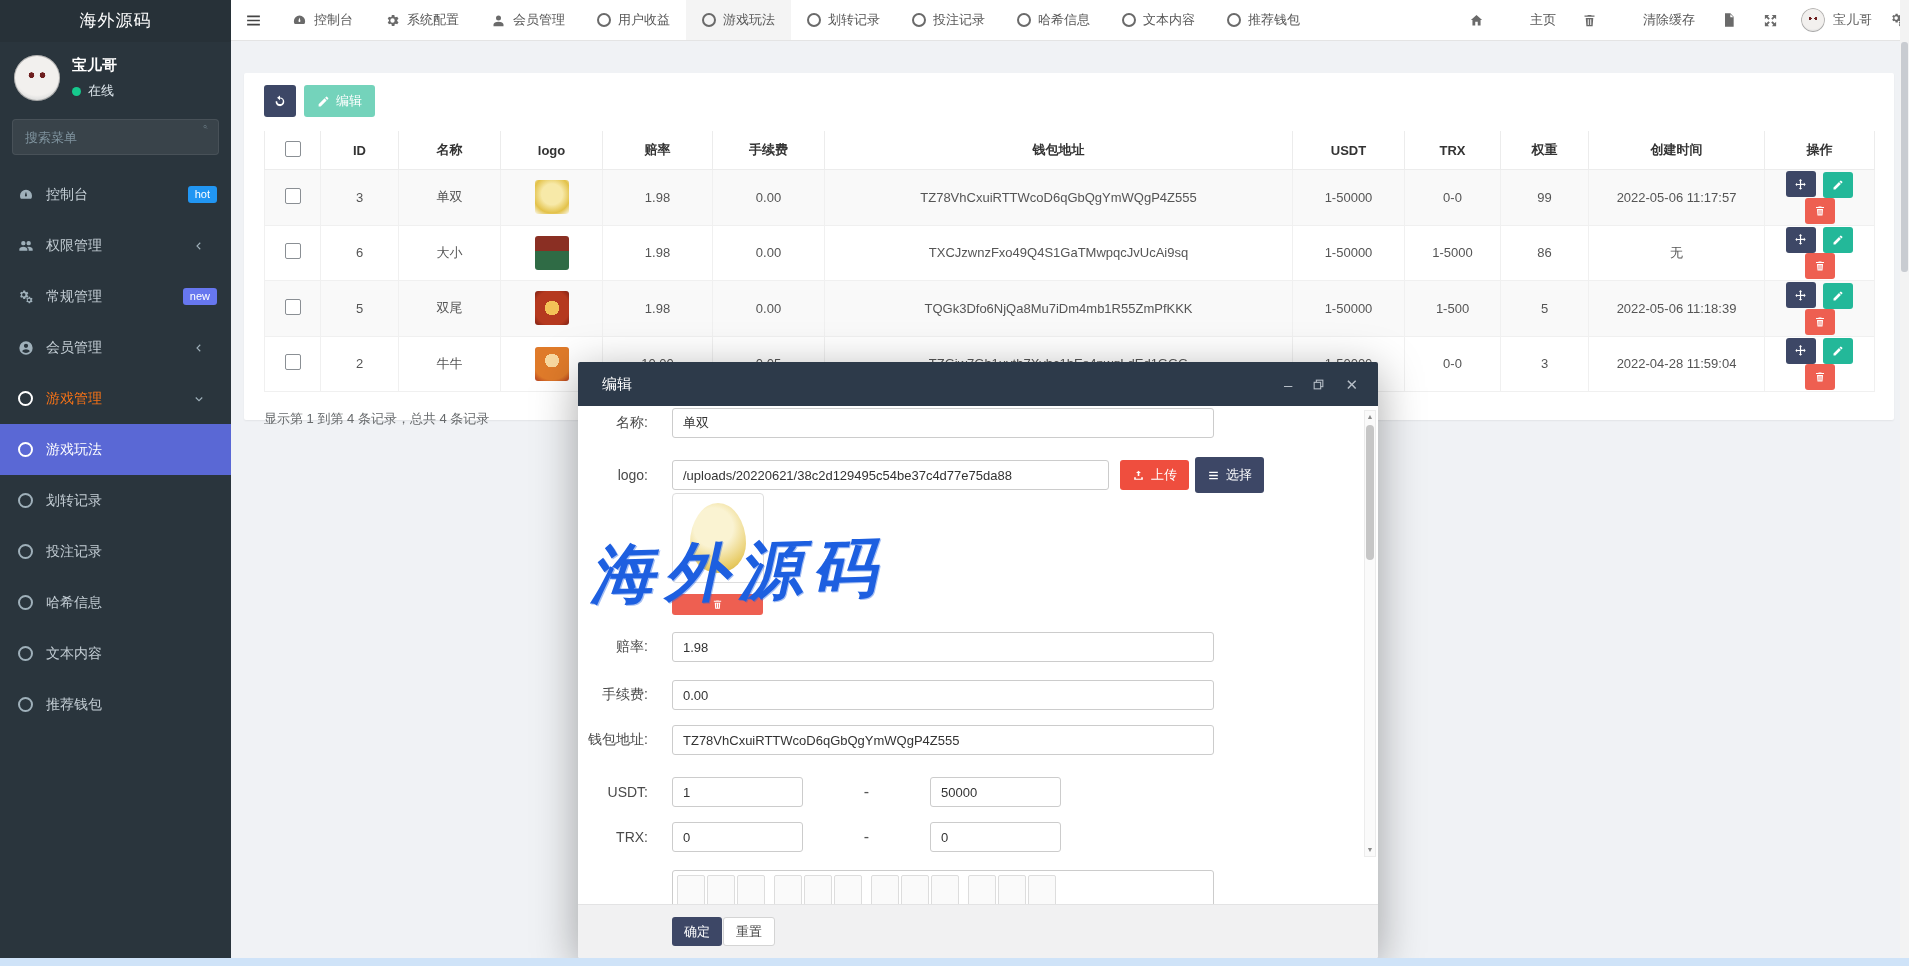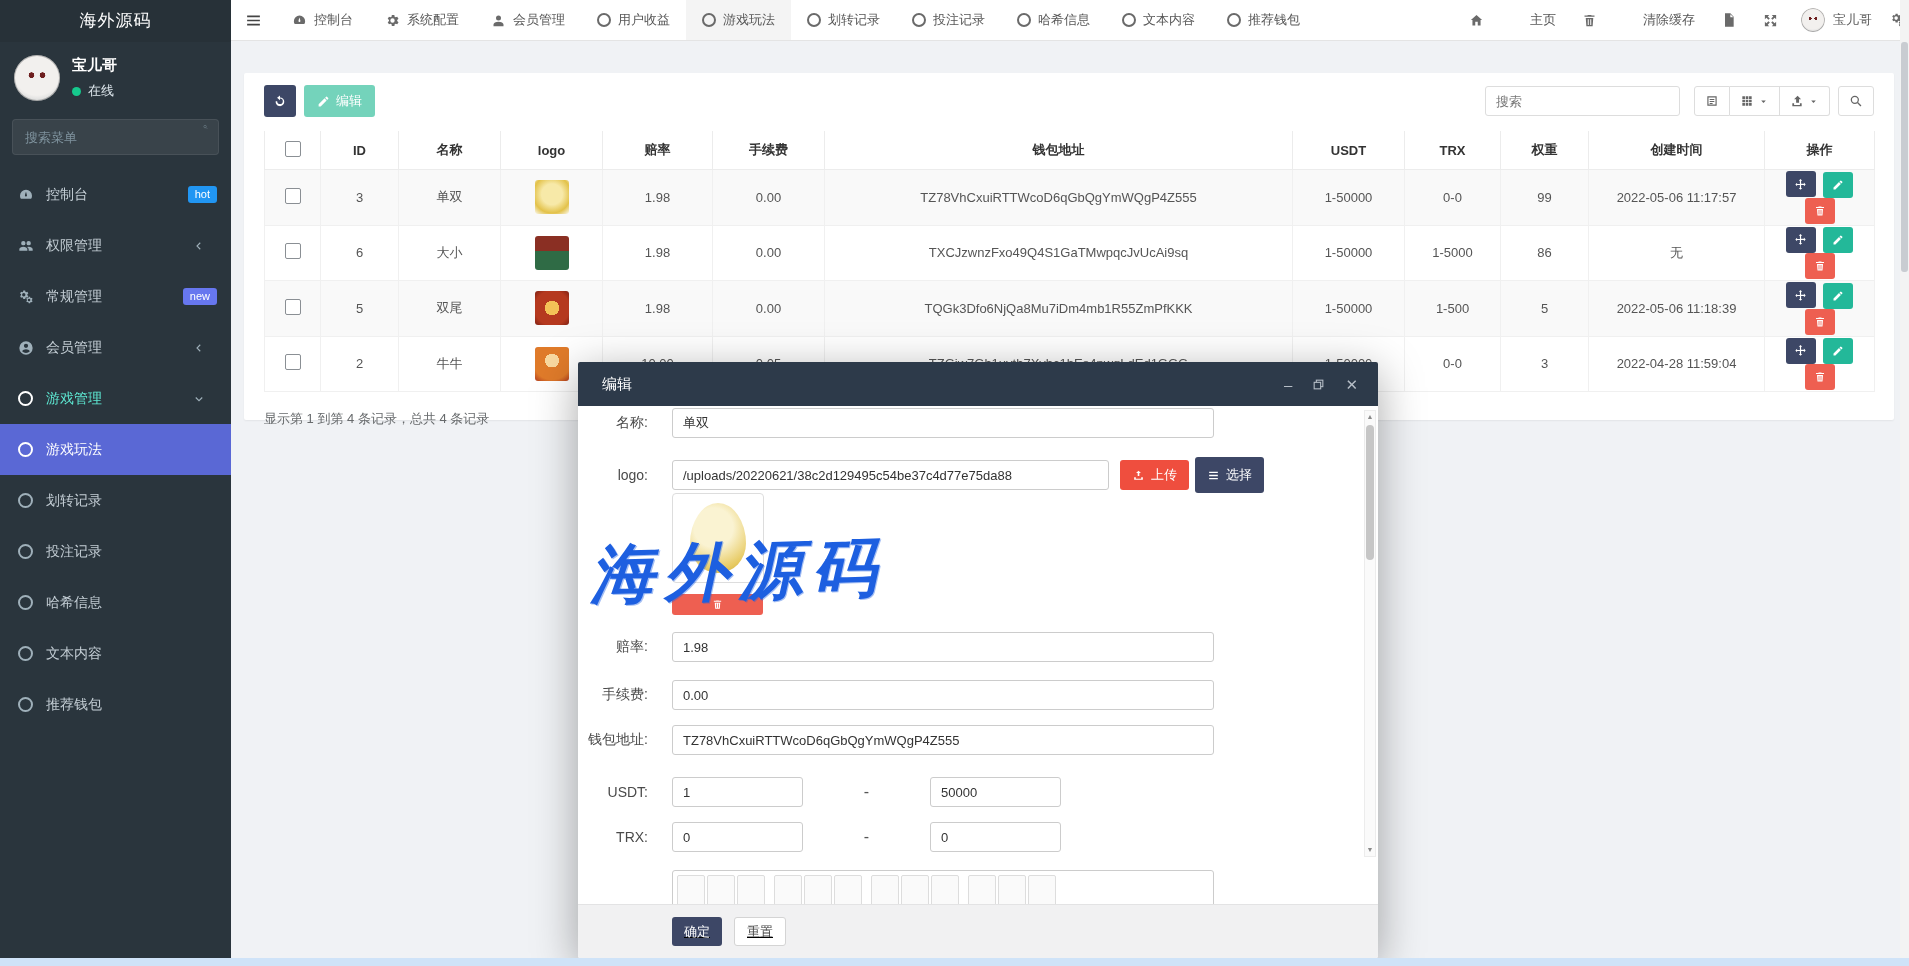--- a/index.html
+++ b/index.html
@@ -22,21 +22,21 @@
   .dot{width:9px;height:9px;border-radius:50%;background:#16c98d;display:inline-block;}
   .sidesearch{margin:8px 12px 14px 12px;height:34px;background:rgba(255,255,255,.07);
       border:1px solid rgba(255,255,255,.08);border-radius:4px;display:flex;padding:0 10px;}
   .sidesearch input{flex:1;background:transparent;border:none;outline:none;color:#cfd9df;font-size:13px;}
   .sidesearch input::placeholder{color:#7f939e;}
   .sidesearch .ic{color:#7f939e;}
   .mitem{height:51px;display:flex;align-items:center;padding:0 14px 0 18px;cursor:pointer;font-size:14px;color:#c3cdd4;position:relative;}
   .mitem .ic{color:#9fb0ba;margin-right:12px;}
   .mitem .ring{width:11px;height:11px;border:2px solid #9fb0ba;border-radius:50%;margin-right:13px;flex:0 0 auto;}
   .mitem .mlabel{flex:1;}
-  .mitem.parent-active{color:#5eead4;}
+  .mitem.parent-active{color:#f97316;}
   .mitem.parent-active .ring{border-color:#fff;}
   .mitem.active{background:#5a68d5;color:#fff;}
   .mitem.active .ring{border-color:#fff;}
   .badge{font-size:11px;color:#fff;border-radius:3px;padding:2px 7px;line-height:1.2;}
   .badge.hot{background:#2196f3;}
   .badge.new{background:#6777ef;}
   .chev{color:#8b99a3;}
   
   .topnav{position:absolute;left:231px;top:0;right:0;height:40px;background:#fff;border-bottom:1px solid #e4e4e4;
       display:flex;align-items:stretch;font-size:13px;color:#575757;}
@@ -98,21 +98,21 @@
   .btn-upload{height:30px;padding:0 12px;background:#ef4e3e;color:#fff;margin-left:11px;}
   .btn-choose{height:36px;padding:0 12px;background:#3d4766;color:#fff;margin-left:6px;}
   .preview-box{width:92px;height:90px;border:1px solid #ddd;border-radius:4px;display:flex;align-items:center;justify-content:center;box-sizing:border-box;}
   .egg{width:56px;height:70px;border-radius:50% 50% 50% 50%/58% 58% 42% 42%;
       background:radial-gradient(circle at 42% 35%, #faf3d2 0 35%, #e7ca62 75%, #c8a52e);}
   .btn-delimg{width:91px;height:21px;background:#ee5f51;color:#fff;border-radius:3px;}
   .clipbox{height:40px;border:1px solid #ccc;border-radius:3px;display:flex;align-items:flex-start;gap:2px;padding:4px;box-sizing:border-box;width:542px;}
   .clipcell{width:26px;height:40px;border:1px solid #ddd;border-radius:2px;background:#fafafa;flex:0 0 auto;}
   .clipcell.g{margin-left:7px;}
   .m-foot{position:absolute;left:0;right:0;bottom:0;height:53px;background:#f1f1f2;border-top:1px solid #e3e3e4;
-      display:flex;align-items:center;padding-left:94px;gap:12px;border-radius:0 0 2px 2px;text-decoration:underline;}
+      display:flex;align-items:center;padding-left:94px;gap:1px;border-radius:0 0 2px 2px;}
   .btn-ok{height:29px;padding:0 12px;background:#3d4766;color:#fff;}
   .btn-reset{height:29px;padding:0 12px;background:#fff;border:1px solid #d4d4d4;color:#444;}
   .m-scroll{position:absolute;right:2px;top:48px;width:12px;height:447px;background:#fafafa;border:1px solid #ececec;box-sizing:border-box;
       display:flex;flex-direction:column;align-items:center;z-index:5;}
   .m-scroll .arr{font-size:7px;color:#8a8a8a;line-height:12px;}
   .m-thumb{width:8px;height:135px;background:#c6c6c6;border-radius:4px;margin-top:2px;}
   .m-scroll .arr.down{margin-top:auto;}
   
   .watermark{position:absolute;left:590px;top:528px;z-index:70;font-family:"DejaVu Serif","Liberation Serif",serif;
       font-style:italic;font-weight:bold;font-size:64px;color:#1d5fe0;letter-spacing:10px;transform:rotate(-1.5deg);
@@ -388,51 +388,20 @@
         <svg class="ic" width="14" height="14">
             <use href="#i-refresh"></use>
           </svg>
       </button>
       <button class="btn btn-edit">
         <svg class="ic" width="13" height="13">
             <use href="#i-pencil"></use>
           </svg>
         <span>编辑</span>
       </button>
-      <div class="toolbar-right">
-        <input class="mini-search" placeholder="搜索" style="">
-        <div class="vgroup">
-          <button class="vbtn">
-            <svg class="ic" width="14" height="14">
-                <use href="#i-paging"></use>
-              </svg>
-          </button>
-          <button class="vbtn">
-            <svg class="ic" width="14" height="14">
-                <use href="#i-grid"></use>
-              </svg>
-            <svg class="ic" width="11" height="11">
-                <use href="#i-caret"></use>
-              </svg>
-          </button>
-          <button class="vbtn">
-            <svg class="ic" width="14" height="14">
-                <use href="#i-export"></use>
-              </svg>
-            <svg class="ic" width="11" height="11">
-                <use href="#i-caret"></use>
-              </svg>
-          </button>
-        </div>
-        <button class="sbtn">
-          <svg class="ic" width="14" height="14">
-              <use href="#i-search"></use>
-            </svg>
-        </button>
-      </div>
     </div>
 
     <table class="grid">
       <colgroup>
         <col style="width:56px">
           <col style="width:78px">
           <col style="width:102px">
           <col style="width:102px">
         <col style="width:110px">
           <col style="width:112px">

